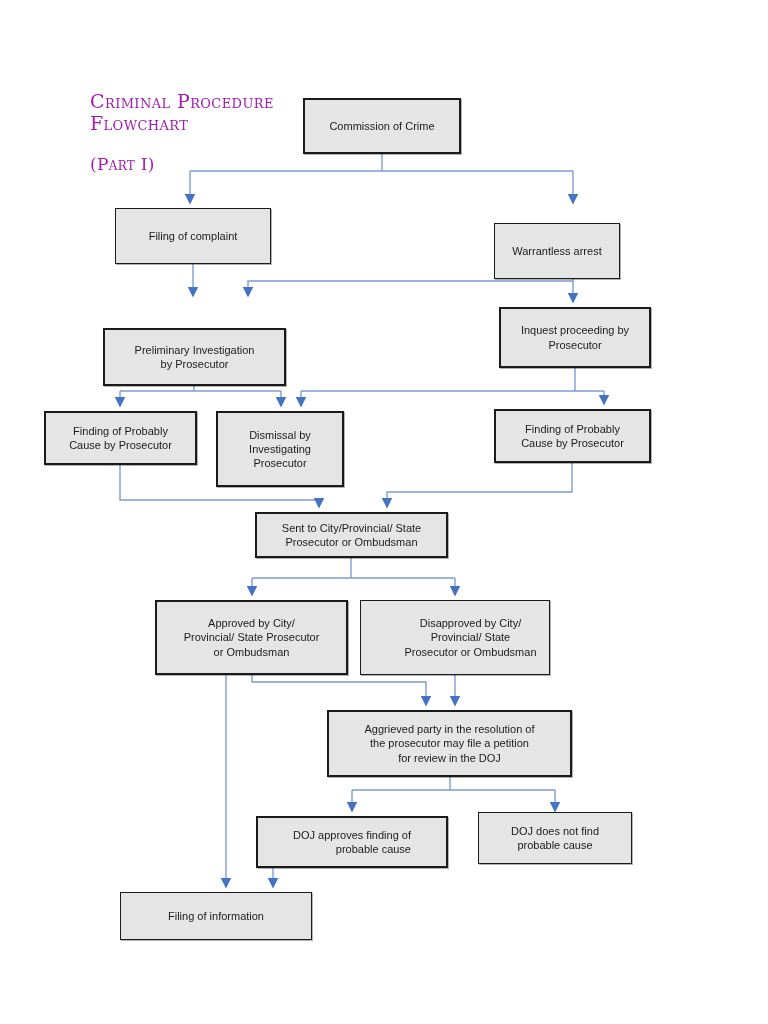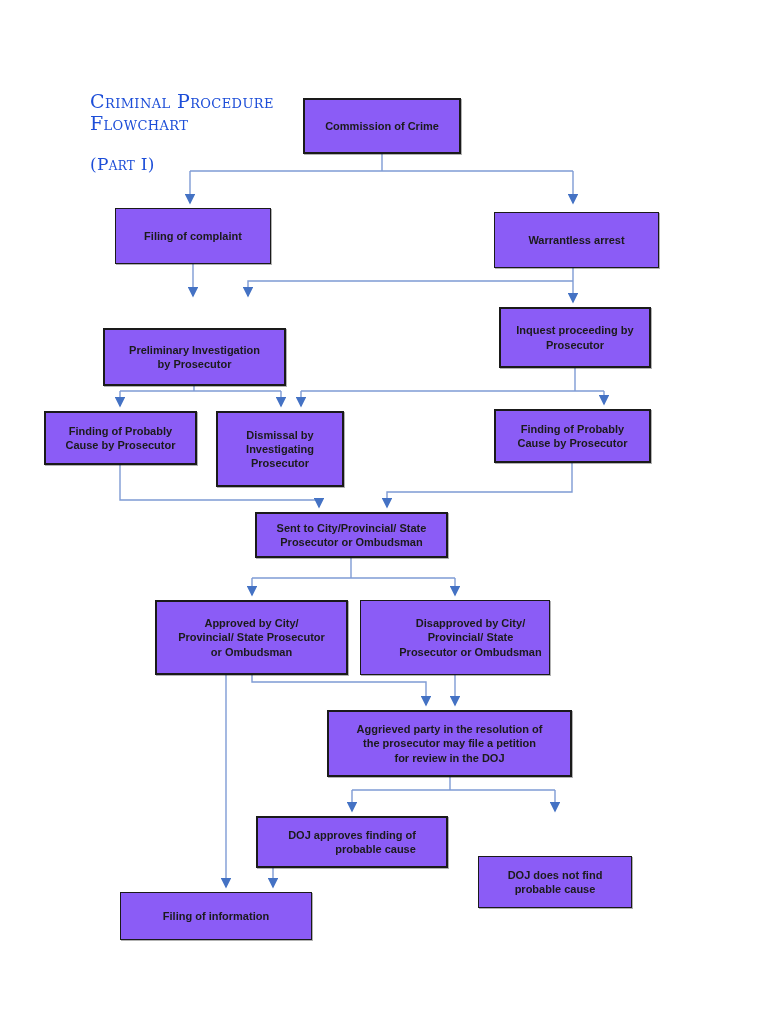--- a/index.html
+++ b/index.html
@@ -11,42 +11,42 @@
   }
   #canvas {
     position: relative;
     width: 768px; height: 1024px;
     background: #ffffff;
   }
   
   .title-block {
     position: absolute;
     left: 90px; top: 90px;
-    color: #1d4ed8;
+    color: #a21caf;
     font-family: "DejaVu Serif", "Liberation Serif", serif;
     font-variant: small-caps;
     line-height: 1.18;
   }
   .title-line { font-size: 19px; letter-spacing: 0.4px; }
   .title-sub  { font-size: 17px; letter-spacing: 0.3px; margin-top: 19px; }
 
   
   .node {
     position: absolute;
-    background: #8b5cf6;
+    background: #e5e5e5;
     border-style: solid;
     border-color: var(--box-border, #1a1a1a);
     box-sizing: border-box;
     display: flex;
     align-items: center;
     justify-content: center;
     text-align: center;
     color: var(--box-text, #1b1b1b);
     font-size: 11px;
-    font-weight: bold;
+    font-weight: normal;
     line-height: 1.3;
     white-space: pre-line;
     box-shadow: 1px 1px 0 rgba(0,0,0,0.30);
   }
   .b-thin   { border-width: 1.3px; }
   .b-med    { border-width: 2px; }
   .b-thick  { border-width: 2.5px; }
 
   
   .connectors {
@@ -117,21 +117,21 @@
   <div class="title-block">
     <div class="title-line">Criminal Procedure</div>
     <div class="title-line">Flowchart</div>
     <div class="title-sub">(Part I)</div>
   </div>
 
   <div class="node b-thick" style="left:303px; top:98px;  width:158px; height:56px;">Commission of Crime</div>
 
   <div class="node b-thin" style="left:115px; top:208px; width:156px; height:56px;">Filing of complaint</div>
 
-  <div class="node b-thin" style="left:494px; top:212px; width:165px; height:56px;">Warrantless arrest</div>
+  <div class="node b-thin" style="left:494px; top:223px; width:126px; height:56px;">Warrantless arrest</div>
 
   <div class="node b-med" style="left:103px; top:304px; width:183px; height:58px;margin-top:24px;">Preliminary Investigation
 by Prosecutor</div>
 
   <div class="node b-thick" style="left:499px; top:307px; width:152px; height:61px;">Inquest proceeding by
 Prosecutor</div>
 
   <div class="node b-thick" style="left:44px;  top:411px; width:153px; height:54px;">Finding of Probably
 Cause by Prosecutor</div>
 
@@ -153,18 +153,18 @@
 Provincial/ State
 Prosecutor or Ombudsman</div>
 
   <div class="node b-thick" style="left:327px; top:710px; width:245px; height:67px;">Aggrieved party in the resolution of
 the prosecutor may file a petition
 for review in the DOJ</div>
 
   <div class="node b-med" style="left:256px; top:816px; width:192px; height:52px;text-align:right;">DOJ approves finding of
 probable cause</div>
 
-  <div class="node b-thin" style="left:478px; top:856px; width:154px; height:52px;">DOJ does not find
+  <div class="node b-thin" style="left:478px; top:812px; width:154px; height:52px;">DOJ does not find
 probable cause</div>
 
   <div class="node b-thin" style="left:120px; top:892px; width:192px; height:48px;">Filing of information</div>
 
 </div>
 
 </body></html>

